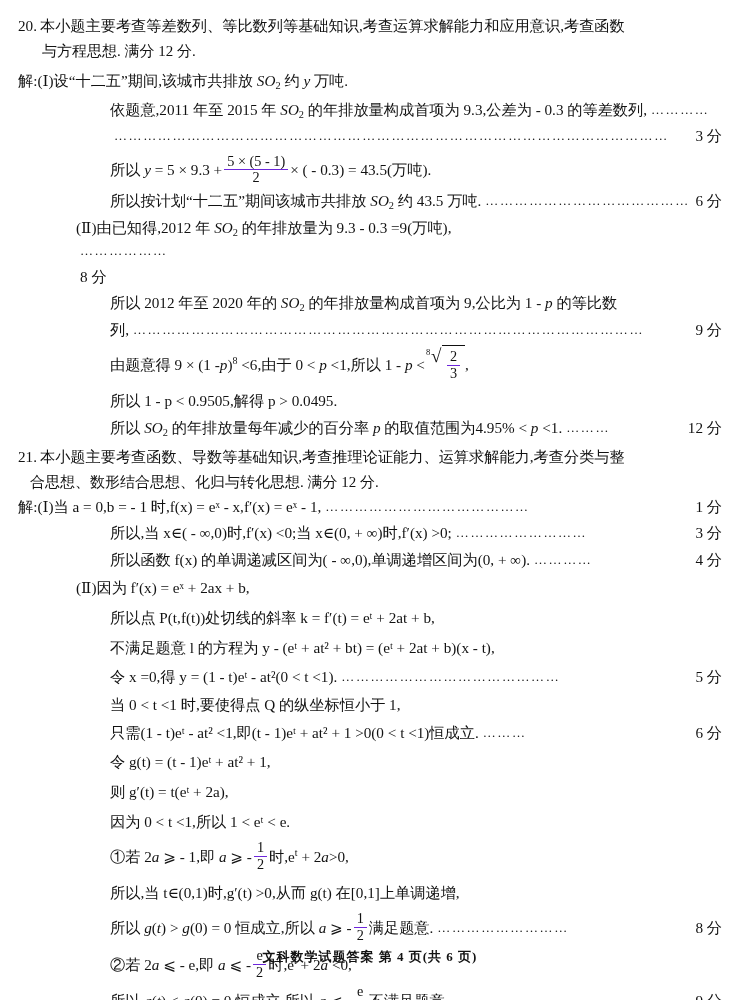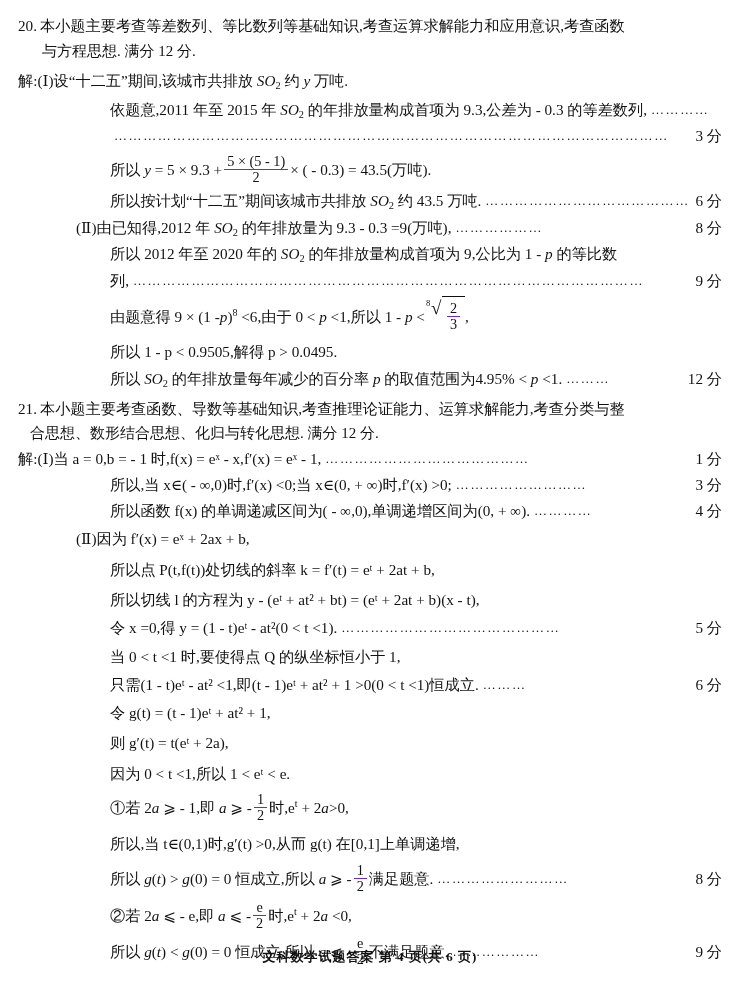--- a/index.html
+++ b/index.html
@@ -42,21 +42,21 @@
   }
   .prob .txt {
     flex: 1 1 auto;
   }
   .cont {
     font-size: 15px;
     line-height: 1.62;
   }
   
   .i1 { }
-  .i2 { margin-left: 58px; }
+  .i2 { margin-left: 58px; flex-direction: column; }
   .i3 { margin-left: 92px; }
   .line {
     display: flex;
     align-items: baseline;
     font-size: 15.2px;
     line-height: 1.72;
     white-space: nowrap;
   }
   .line .body {
     flex: 0 0 auto;
@@ -283,21 +283,21 @@
     </div>
 
     <div class="line i3">
       <span class="body">所以函数 f(x) 的单调递减区间为( - ∞,0),单调递增区间为(0, + ∞).</span>
       <span class="dots">…………</span>
       <span class="score">4 分</span>
     </div>
 
     <div class="mathline i2">(Ⅱ)因为 f′(x) = eˣ + 2ax + b,</div>
     <div class="mathline i3">所以点 P(t,f(t))处切线的斜率 k = f′(t) = eᵗ + 2at + b,</div>
-    <div class="mathline i3">所以切线 l 的方程为 y - (eᵗ + at² + bt) = (eᵗ + 2at + b)(x - t),</div>
+    <div class="mathline i3">不满足题意 l 的方程为 y - (eᵗ + at² + bt) = (eᵗ + 2at + b)(x - t),</div>
 
     <div class="line i3">
       <span class="body">令 x =0,得 y = (1 - t)eᵗ - at²(0 &lt; t &lt;1).</span>
       <span class="dots">………………………………………</span>
       <span class="score">5 分</span>
     </div>
 
     <div class="mathline i3">当 0 &lt; t &lt;1 时,要使得点 Q 的纵坐标恒小于 1,</div>
 
     <div class="line i3">

